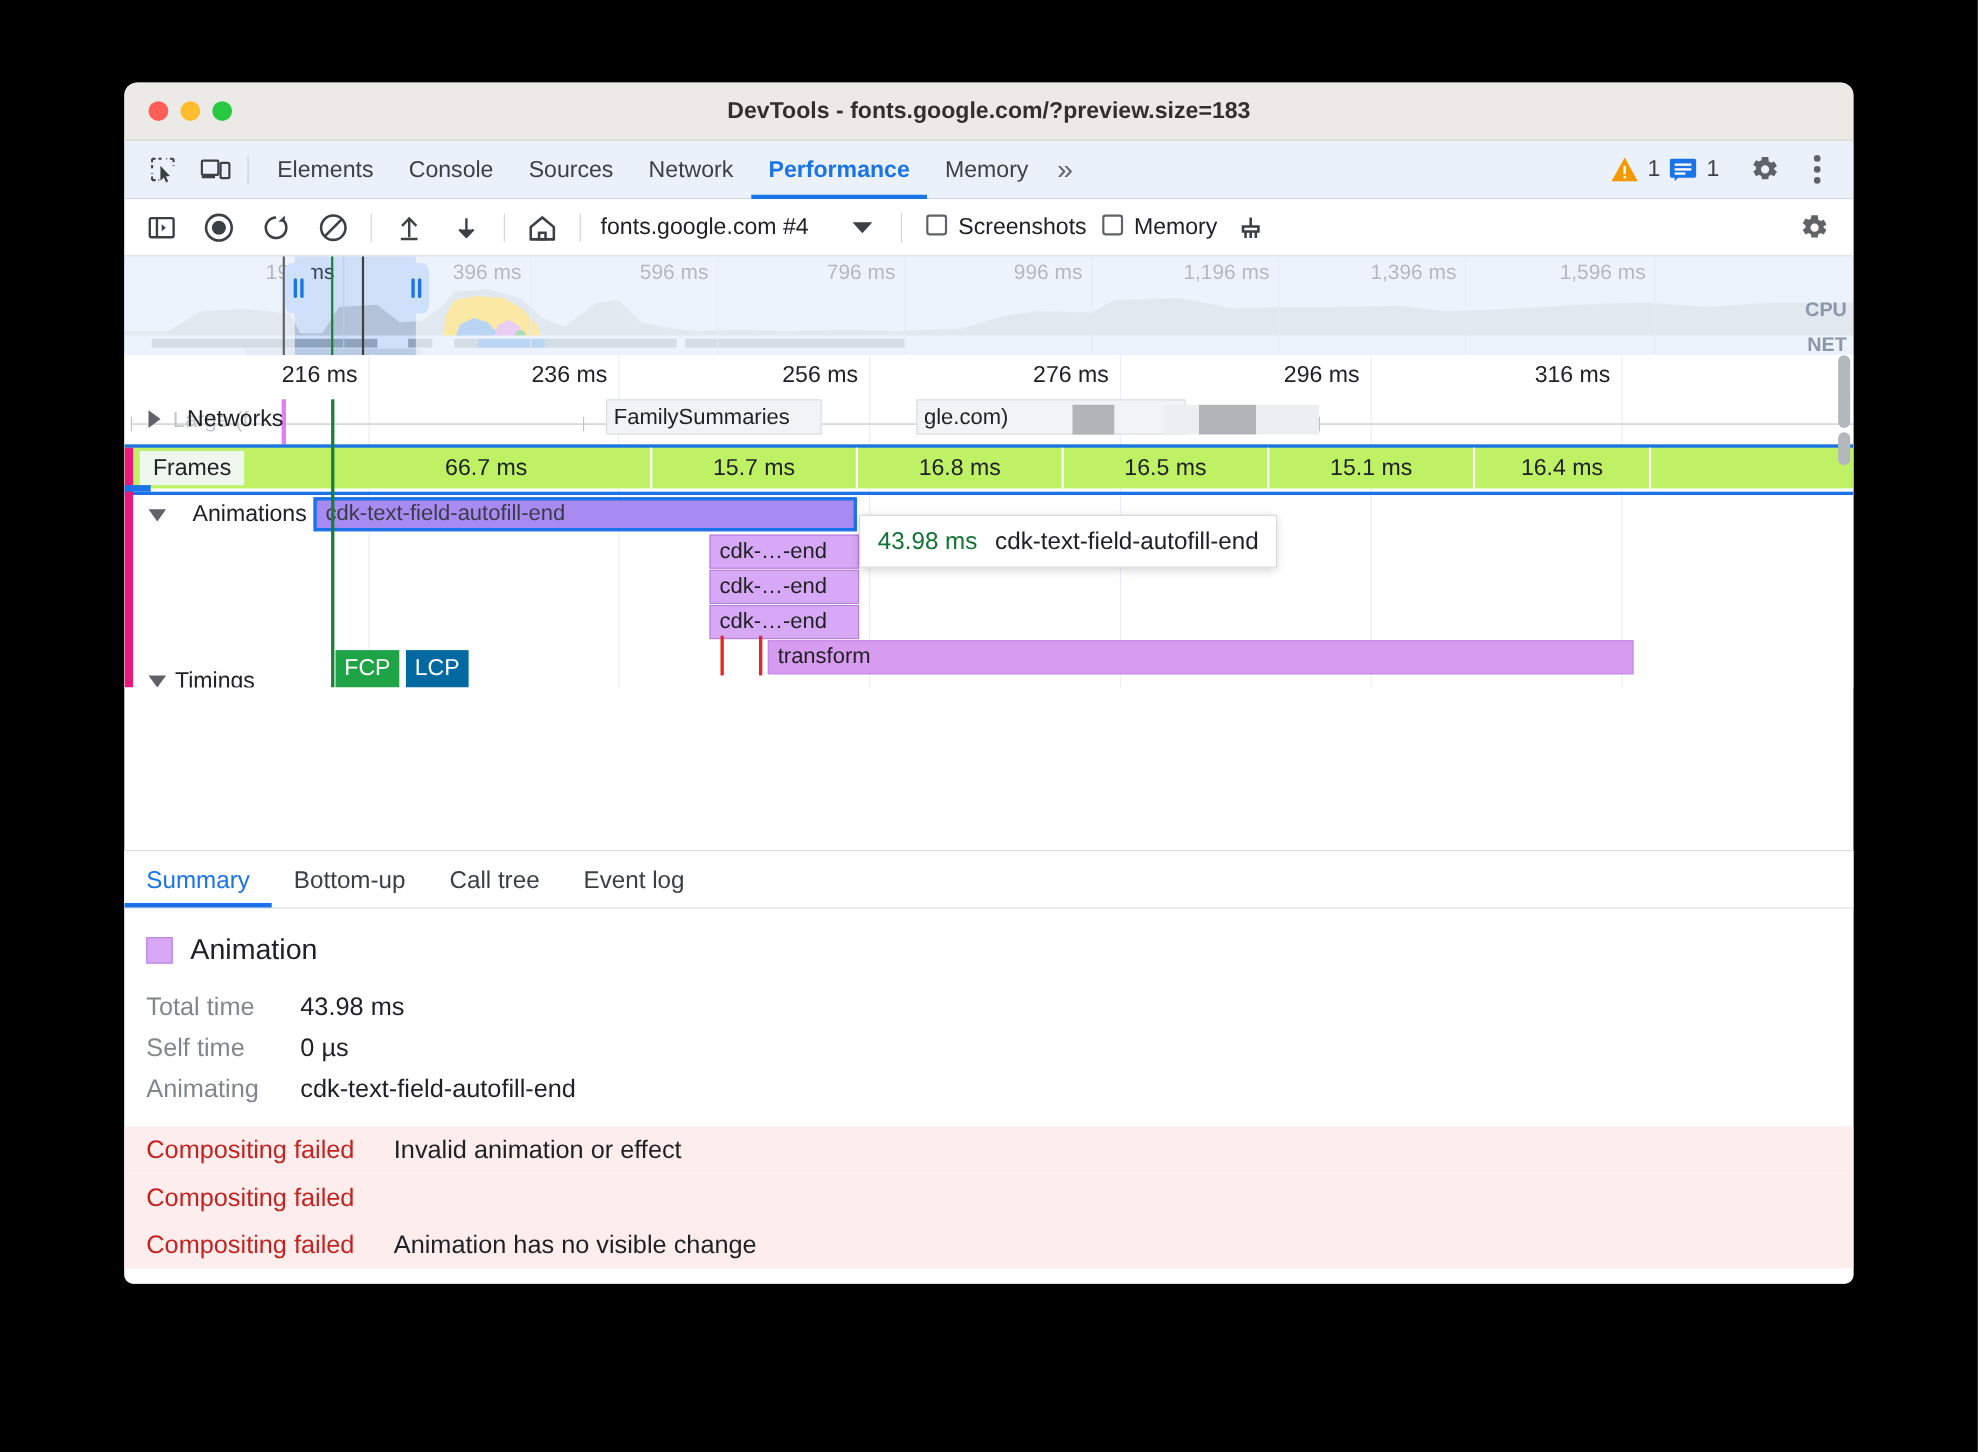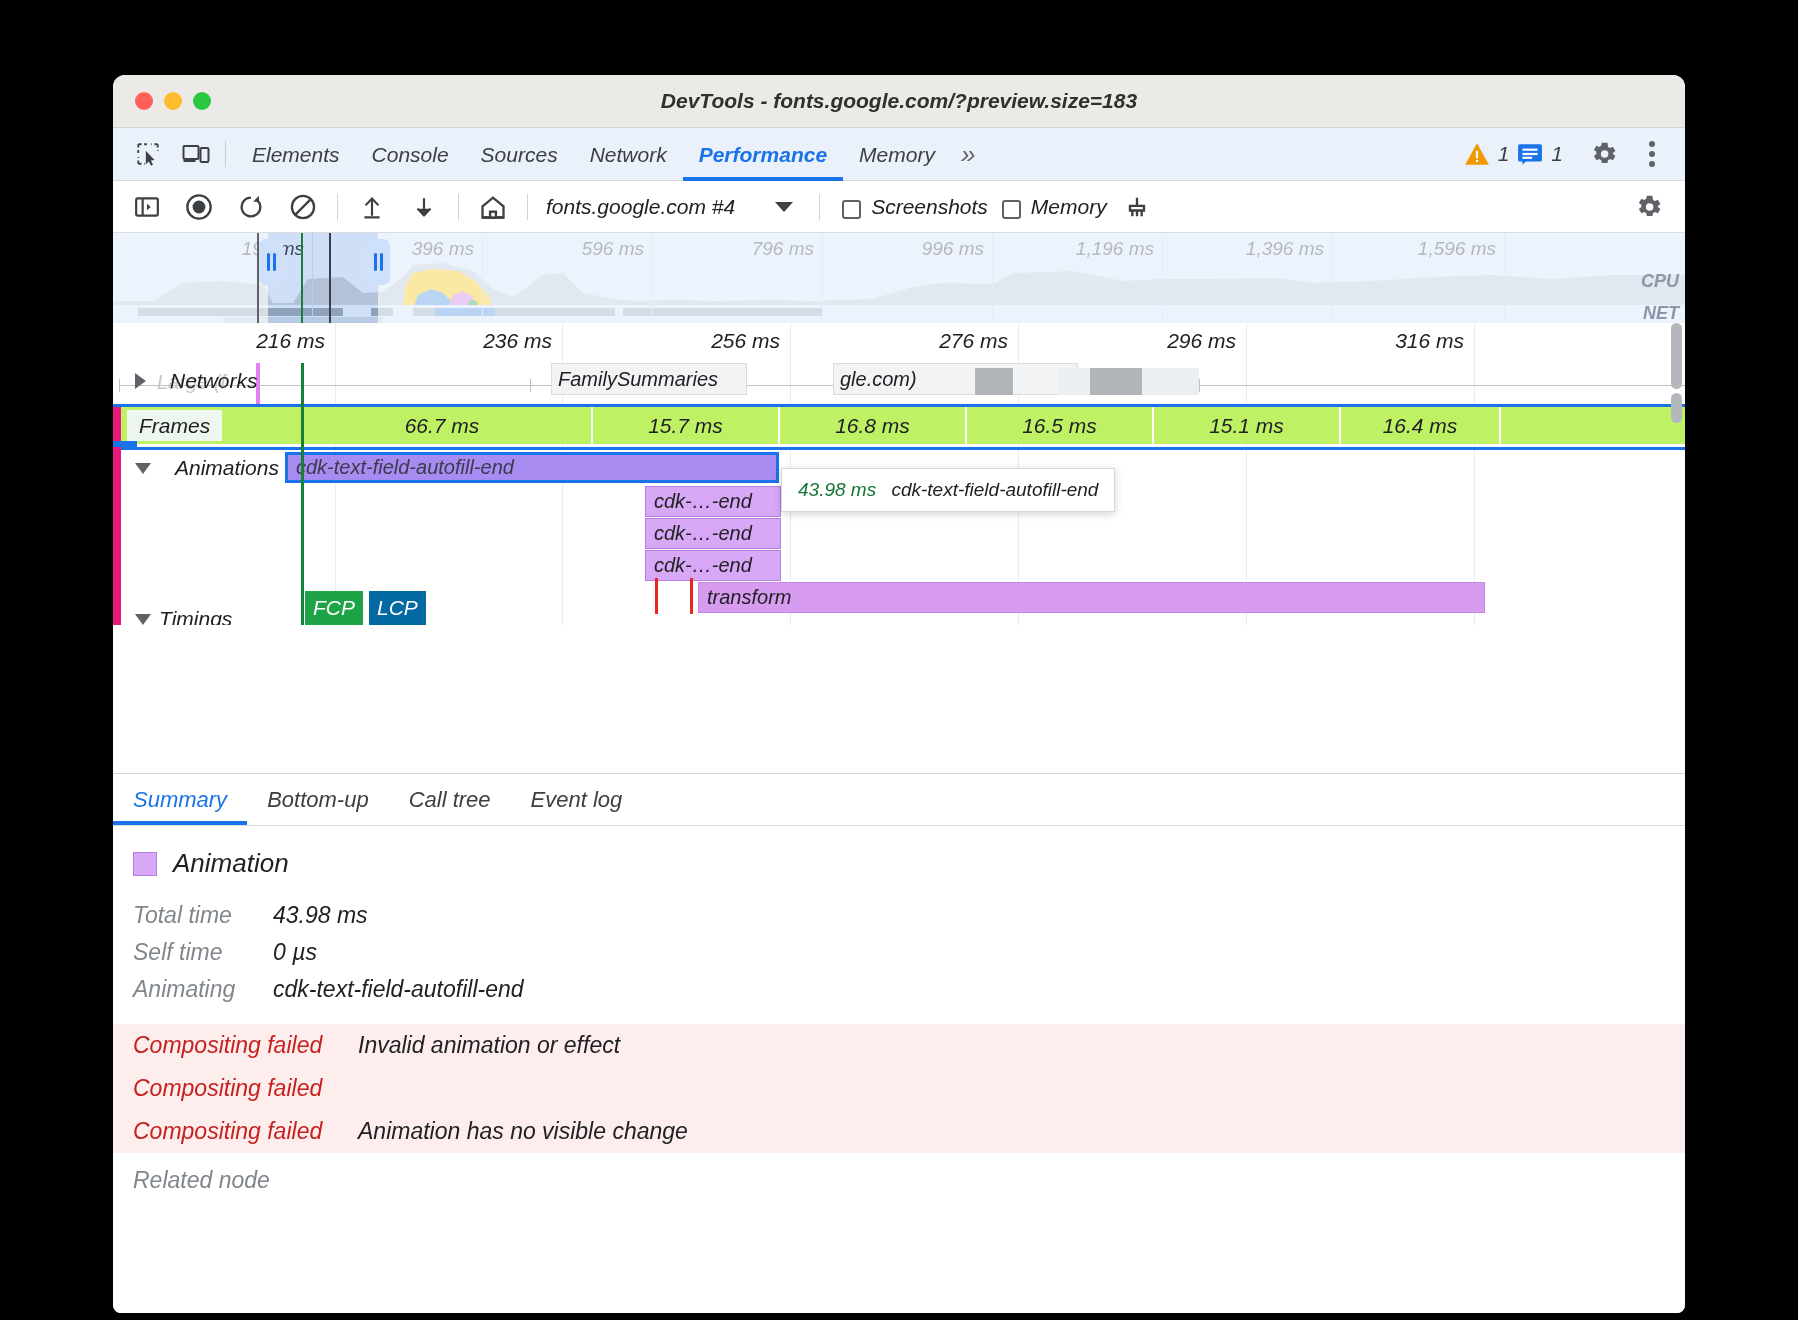--- a/index.html
+++ b/index.html
@@ -8,26 +8,25 @@
     width:1798px; height:1320px;
     background:#000;
     font-family:"Liberation Sans", sans-serif;
     overflow:hidden;
   }
 
   
   .window {
     position:absolute;
     left:113px; top:75px;
-    width:1572px; height:1238px;
+    width:1572px; height:1092px;
     background:#fff;
     border-radius:12px 12px 8px 8px;
     overflow:hidden;
     box-shadow:0 0 0 1px rgba(0,0,0,.18);
-    font-style:italic;
   }
 
   
   .titlebar {
     height:53px;
     background:#eceae6;
     border-bottom:1px solid #d5d2cd;
     display:flex; align-items:center;
     position:relative;
   }
@@ -78,21 +77,21 @@
     color:#3c4043; flex:none;
   }
   .pb-sep { width:1px; height:26px; background:#d0d4d9; margin:0 8px; flex:none; }
   .target {
     font-size:21px; color:#202124; margin-left:10px; white-space:nowrap;
   }
   .caret {
     width:0;height:0;border-left:9px solid transparent;border-right:9px solid transparent;
     border-top:10px solid #3c4043; margin:0 18px 0 40px; flex:none;
   }
-  .chk { display:flex; align-items:flex-end; gap:10px; margin-left:14px; flex:none; }
+  .chk { display:flex; align-items:flex-start; gap:10px; margin-left:14px; flex:none; }
   .chk .box {
     width:19px;height:19px;border:2px solid #5f6368;border-radius:3px;
   }
   .chk span { font-size:21px; color:#202124; white-space:nowrap; }
 
   
   .overview { position:relative; height:90px; background:#cfdff7; overflow:hidden; }
   .ov-ruler { position:absolute; left:0; right:0; top:0; height:34px; }
   .ov-tick {
     position:absolute; top:0; height:90px;
@@ -171,21 +170,21 @@
     font-size:20px; color:#202124; line-height:29px;
     padding-left:8px; white-space:nowrap; overflow:hidden;
   }
   .abar.sel {
     background:#a78bf0; border:3px solid #1a73e8; color:#3a3a4a; line-height:25px;
   }
   .abar.wide { background:#d79cf0; border-color:#c487e4; }
   .tooltip {
     position:absolute; background:#fff; border:1px solid #d6d9dc;
     box-shadow:0 2px 8px rgba(0,0,0,.18);
-    padding:10px 16px; font-size:19px; color:#202124; white-space:nowrap;
+    padding:10px 16px; font-size:22px; color:#202124; white-space:nowrap;
     z-index:30;
   }
   .tooltip b { color:#137333; font-weight:normal; }
   .mark-badge {
     position:absolute; height:34px; line-height:34px; color:#fff;
     font-size:21px; padding:0 8px; font-weight:normal;
   }
   .timings-label {
     position:absolute; left:22px; font-size:21px; color:#202124;
     display:flex; align-items:center; gap:8px; z-index:6;

